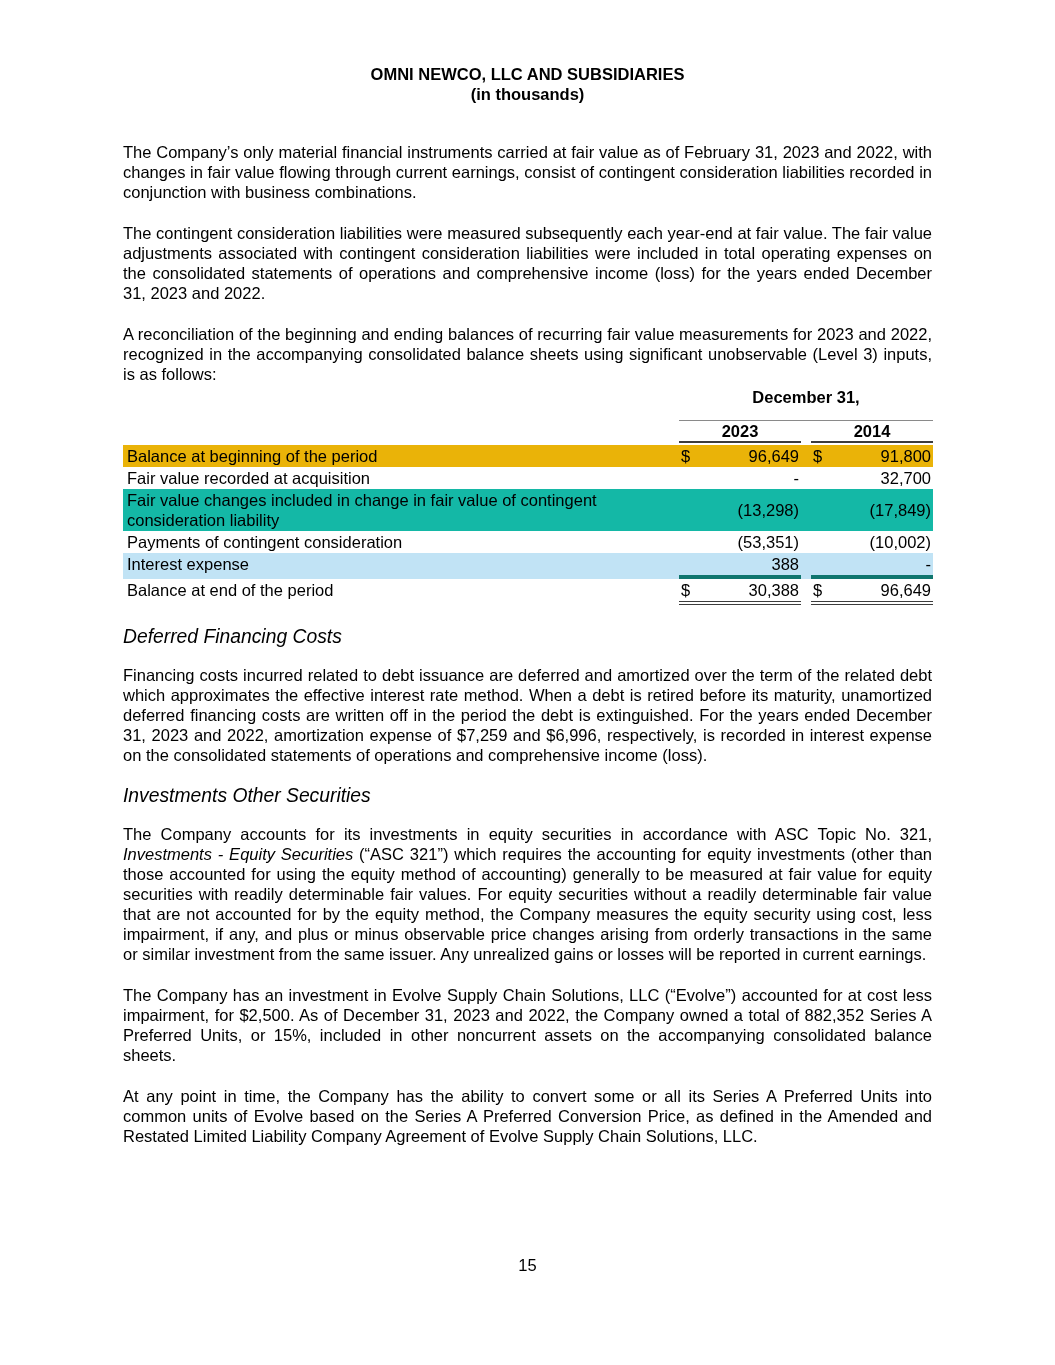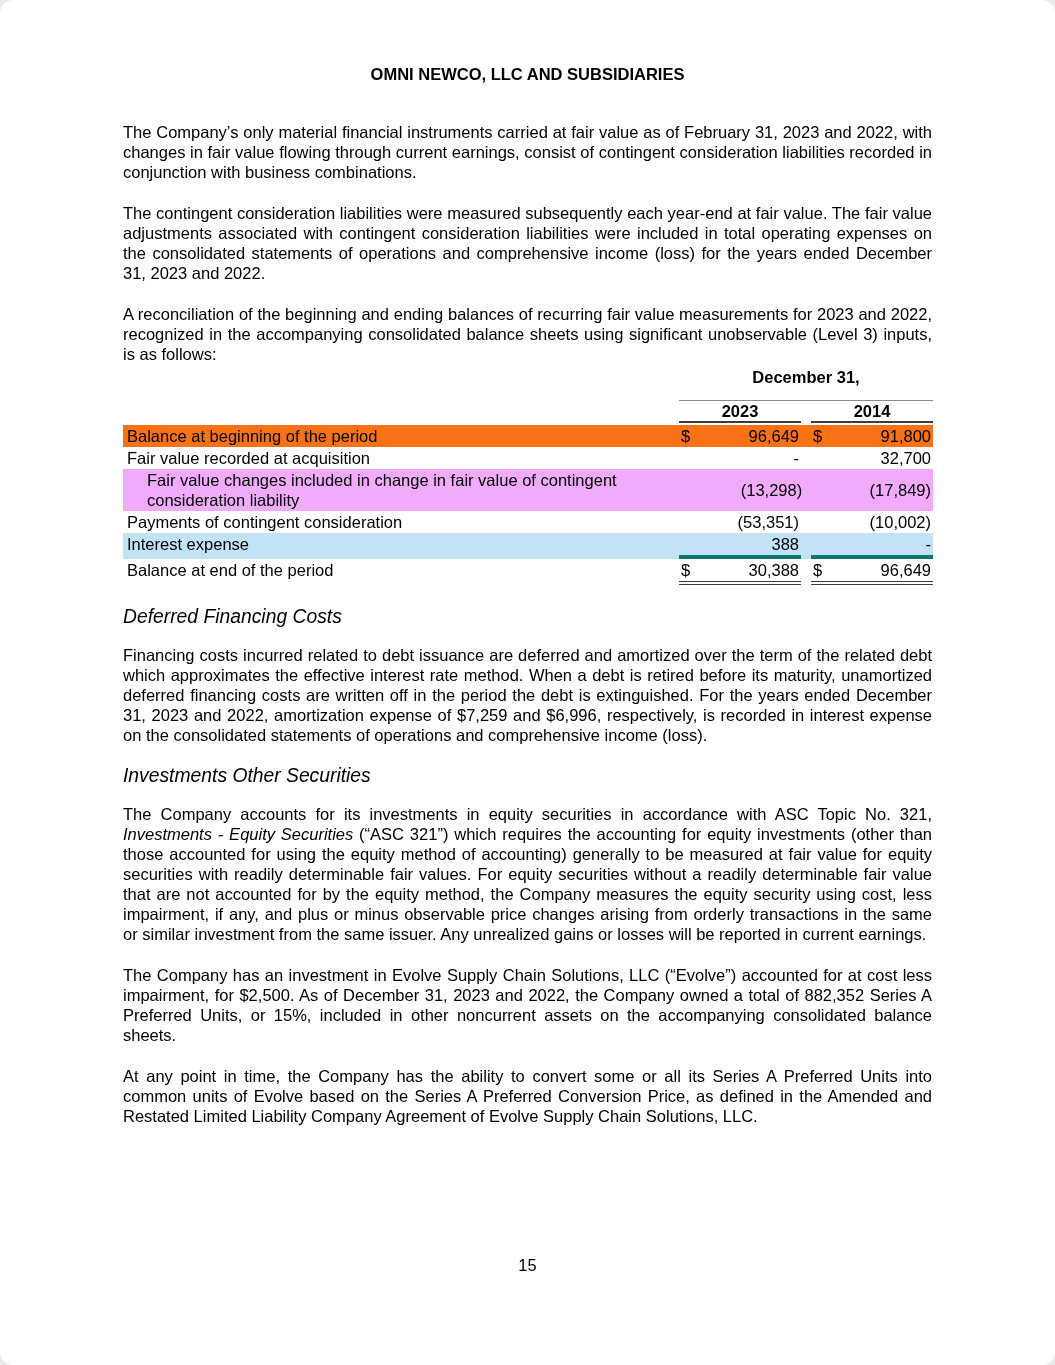--- a/index.html
+++ b/index.html
@@ -7,21 +7,20 @@
   .page {
     position:relative;
     width:1055px; height:1365px;
     margin:0 auto;
     background:#ffffff;
     font-family:"Liberation Sans","DejaVu Sans",sans-serif;
     font-size:16.5px;
     line-height:20px;
     color:#000;
     padding:64px 123px 0 123px;
-    border-radius:13px;
   }
   .doc-header { text-align:center; font-weight:bold; margin-bottom:38px; }
   .doc-header div { line-height:20px; }
   p.body-text { text-align:justify; margin:0 0 21px 0; }
   p.tight { margin-bottom:3px; }
   .section-heading { font-weight:normal; font-style:italic; margin:0 0 18px 0; }
 
   
   .fin-table { width:810px; margin-bottom:22px; }
   .t-row { display:flex; align-items:stretch; }
@@ -41,41 +40,42 @@
     text-align:center;
   }
 </style>
 </head>
 <body>
 
 <div class="page">
 
   <div class="doc-header">
     <div>OMNI NEWCO, LLC AND SUBSIDIARIES</div>
+    <div>(in thousands)</div>
   </div>
 
   <p class="body-text">The Company’s only material financial instruments carried at fair value as of February 31, 2023 and 2022, with changes in fair value flowing through current earnings, consist of contingent consideration liabilities recorded in conjunction with business combinations.</p>
   <p class="body-text">The contingent consideration liabilities were measured subsequently each year-end at fair value. The fair value adjustments associated with contingent consideration liabilities were included in total operating expenses on the consolidated statements of operations and comprehensive income (loss) for the years ended December 31, 2023 and 2022.</p>
   <p class="body-text tight">A reconciliation of the beginning and ending balances of recurring fair value measurements for 2023 and 2022, recognized in the accompanying consolidated balance sheets using significant unobservable (Level 3) inputs, is as follows:</p>
 
   <div class="fin-table">
 
     <div class="t-row">
       <div class="t-label"></div>
       <div class="date-span">December 31,</div>
     </div>
 
     <div class="t-row hdr-row">
       <div class="t-label"></div>
       <div class="year-cell">2023</div>
       <div class="t-gap"></div>
       <div class="year-cell">2014</div>
     </div>
 
-    <div class="t-row row-single hl" style="background: #f97316;">
+    <div class="t-row row-single hl" style="background: #eab308;">
       <div class="t-label">Balance at beginning of the period</div>
       <div class="t-col">
         <span class="cur">$</span>
         <span>96,649</span>
       </div>
       <div class="t-gap"></div>
       <div class="t-col">
         <span class="cur">$</span>
         <span>91,800</span>
       </div>
@@ -85,21 +85,21 @@
       <div class="t-label">Fair value recorded at acquisition</div>
       <div class="t-col">
         <span>-</span>
       </div>
       <div class="t-gap"></div>
       <div class="t-col">
         <span>32,700</span>
       </div>
     </div>
 
-    <div class="t-row hl" style="background: #f0abfc; padding-left: 20px;">
+    <div class="t-row hl" style="background: #14b8a6;">
       <div class="t-label">Fair value changes included in change in fair value of contingent consideration liability</div>
       <div class="t-col">
         <span>(13,298)</span>
       </div>
       <div class="t-gap"></div>
       <div class="t-col">
         <span>(17,849)</span>
       </div>
     </div>
 

